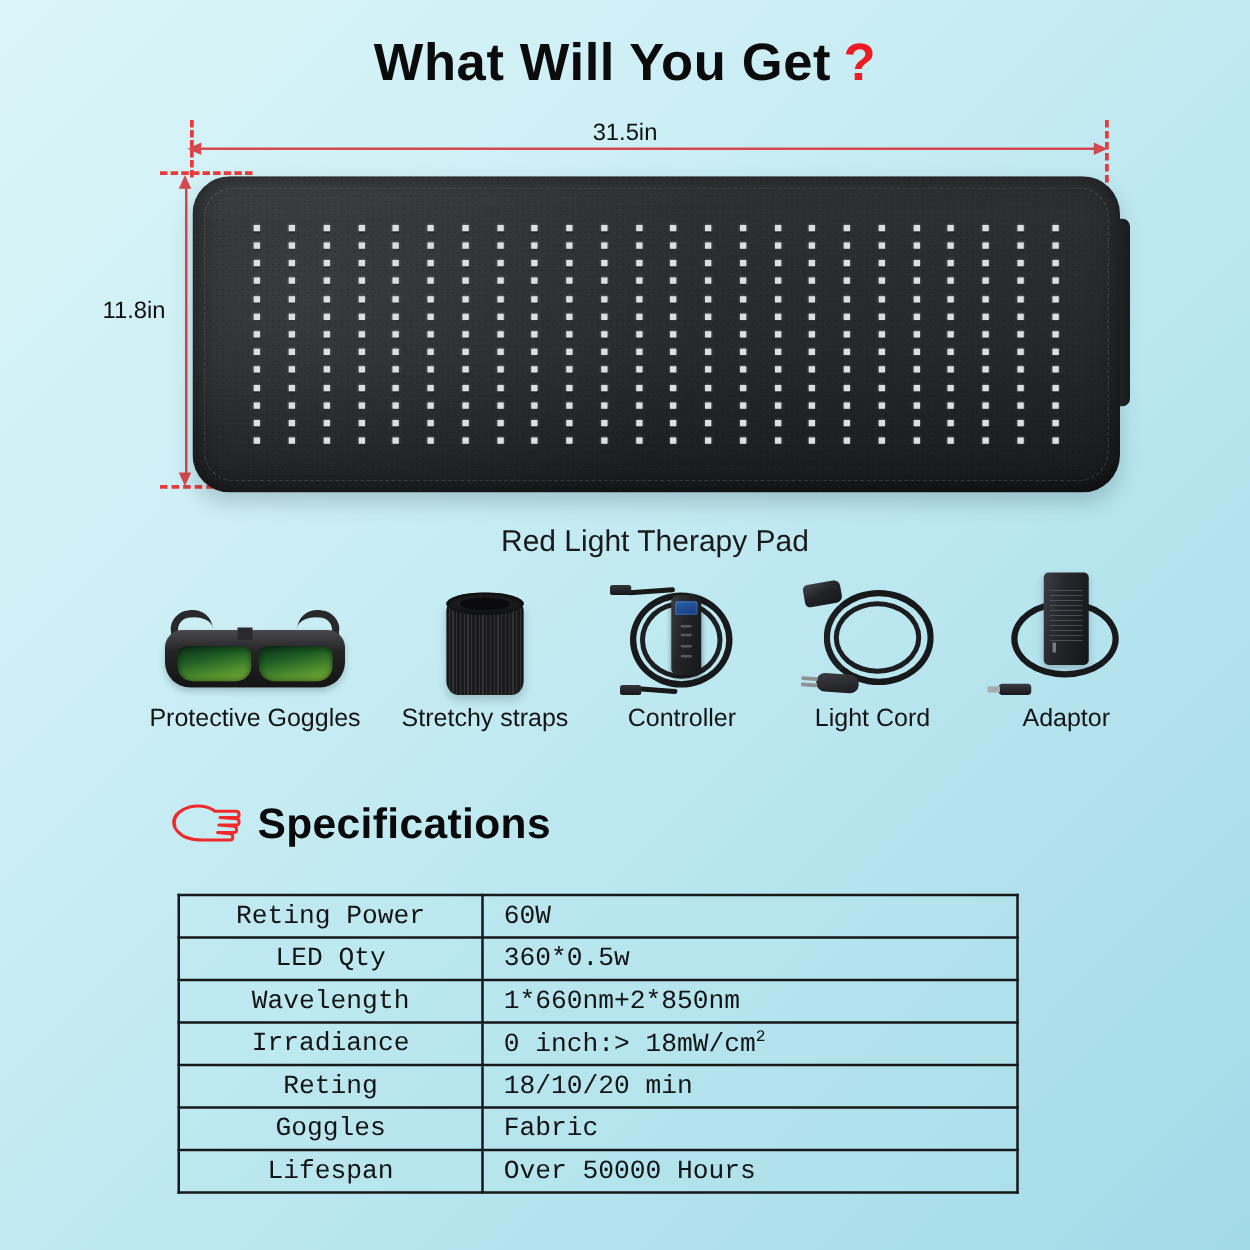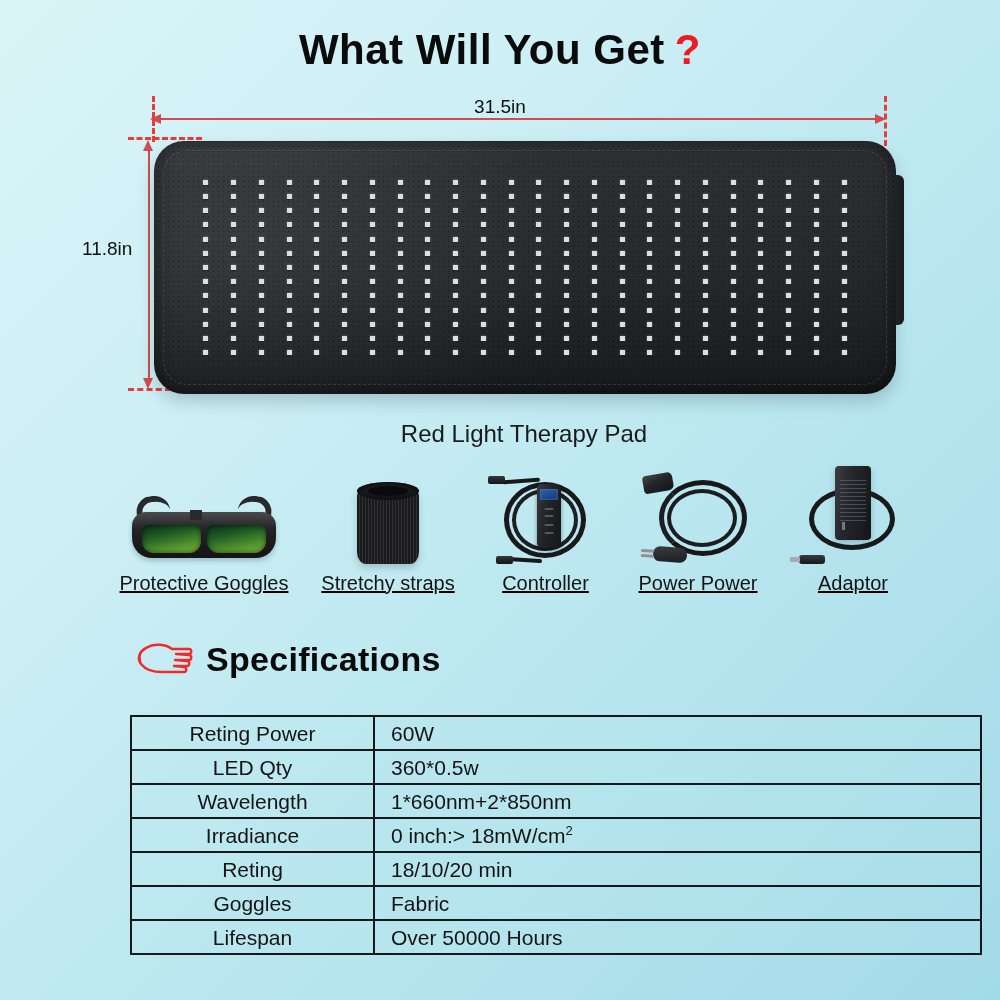--- a/index.html
+++ b/index.html
@@ -130,22 +130,21 @@
     text-align: center;
     font-size: 24px; color: #1a1a1a; margin-left: 24px;
   }
 
   
   .acc-row {
     position: absolute;
     top: 452px; left: 100px;
     width: 840px; height: 150px;
     display: flex;
-    align-items: center;
-    text-decoration: underline;
+    align-items: flex-start;
   }
   .acc { position: relative; text-align: center; }
   .acc .art { position: relative; height: 108px; }
   .acc .cap {
     font-size: 20px; color: #141414;
     margin-top: 4px; white-space: nowrap;
   }
   .acc-goggles { width: 208px; }
   .acc-straps  { width: 160px; }
   .acc-ctrl    { width: 155px; }
@@ -344,24 +343,25 @@
   .hand-icon { width: 62px; height: 42px; flex: none; }
   .spec-title {
     font-size: 34px; font-weight: bold;
     color: #0a0a0a; margin-left: 12px;
     letter-spacing: 0.3px;
   }
 
   
   .spec-table {
     position: absolute;
-    left: 130px; top: 715px;
-    width: 852px;
+    left: 142px; top: 715px;
+    width: 673px;
     border-collapse: collapse;
     background: rgba(180,230,238,0.22);
+    font-family: Liberation Mono, monospace;
   }
   .spec-table td {
     border: 2px solid #16181a;
     height: 34px;
     font-size: 21px;
     color: #141414;
     line-height: 1;
   }
   .spec-table td.k {
     width: 243px;
@@ -777,21 +777,21 @@
       <div class="cord">
         <div class="cord-coil"></div>
         <div class="cord-coil2"></div>
         <div class="iec"></div>
         <div class="plug2">
           <div class="prong p1"></div>
           <div class="prong p2"></div>
         </div>
       </div>
     </div>
-    <div class="cap">Power Power</div>
+    <div class="cap">Light Cord</div>
   </div>
 
   <div class="acc acc-adapt">
     <div class="art">
       <div class="adapt">
         <div class="adapt-coil"></div>
         <div class="adapt-brick">
           <div class="brick-lbl"></div>
           <div class="brick-mark"></div>
         </div>

